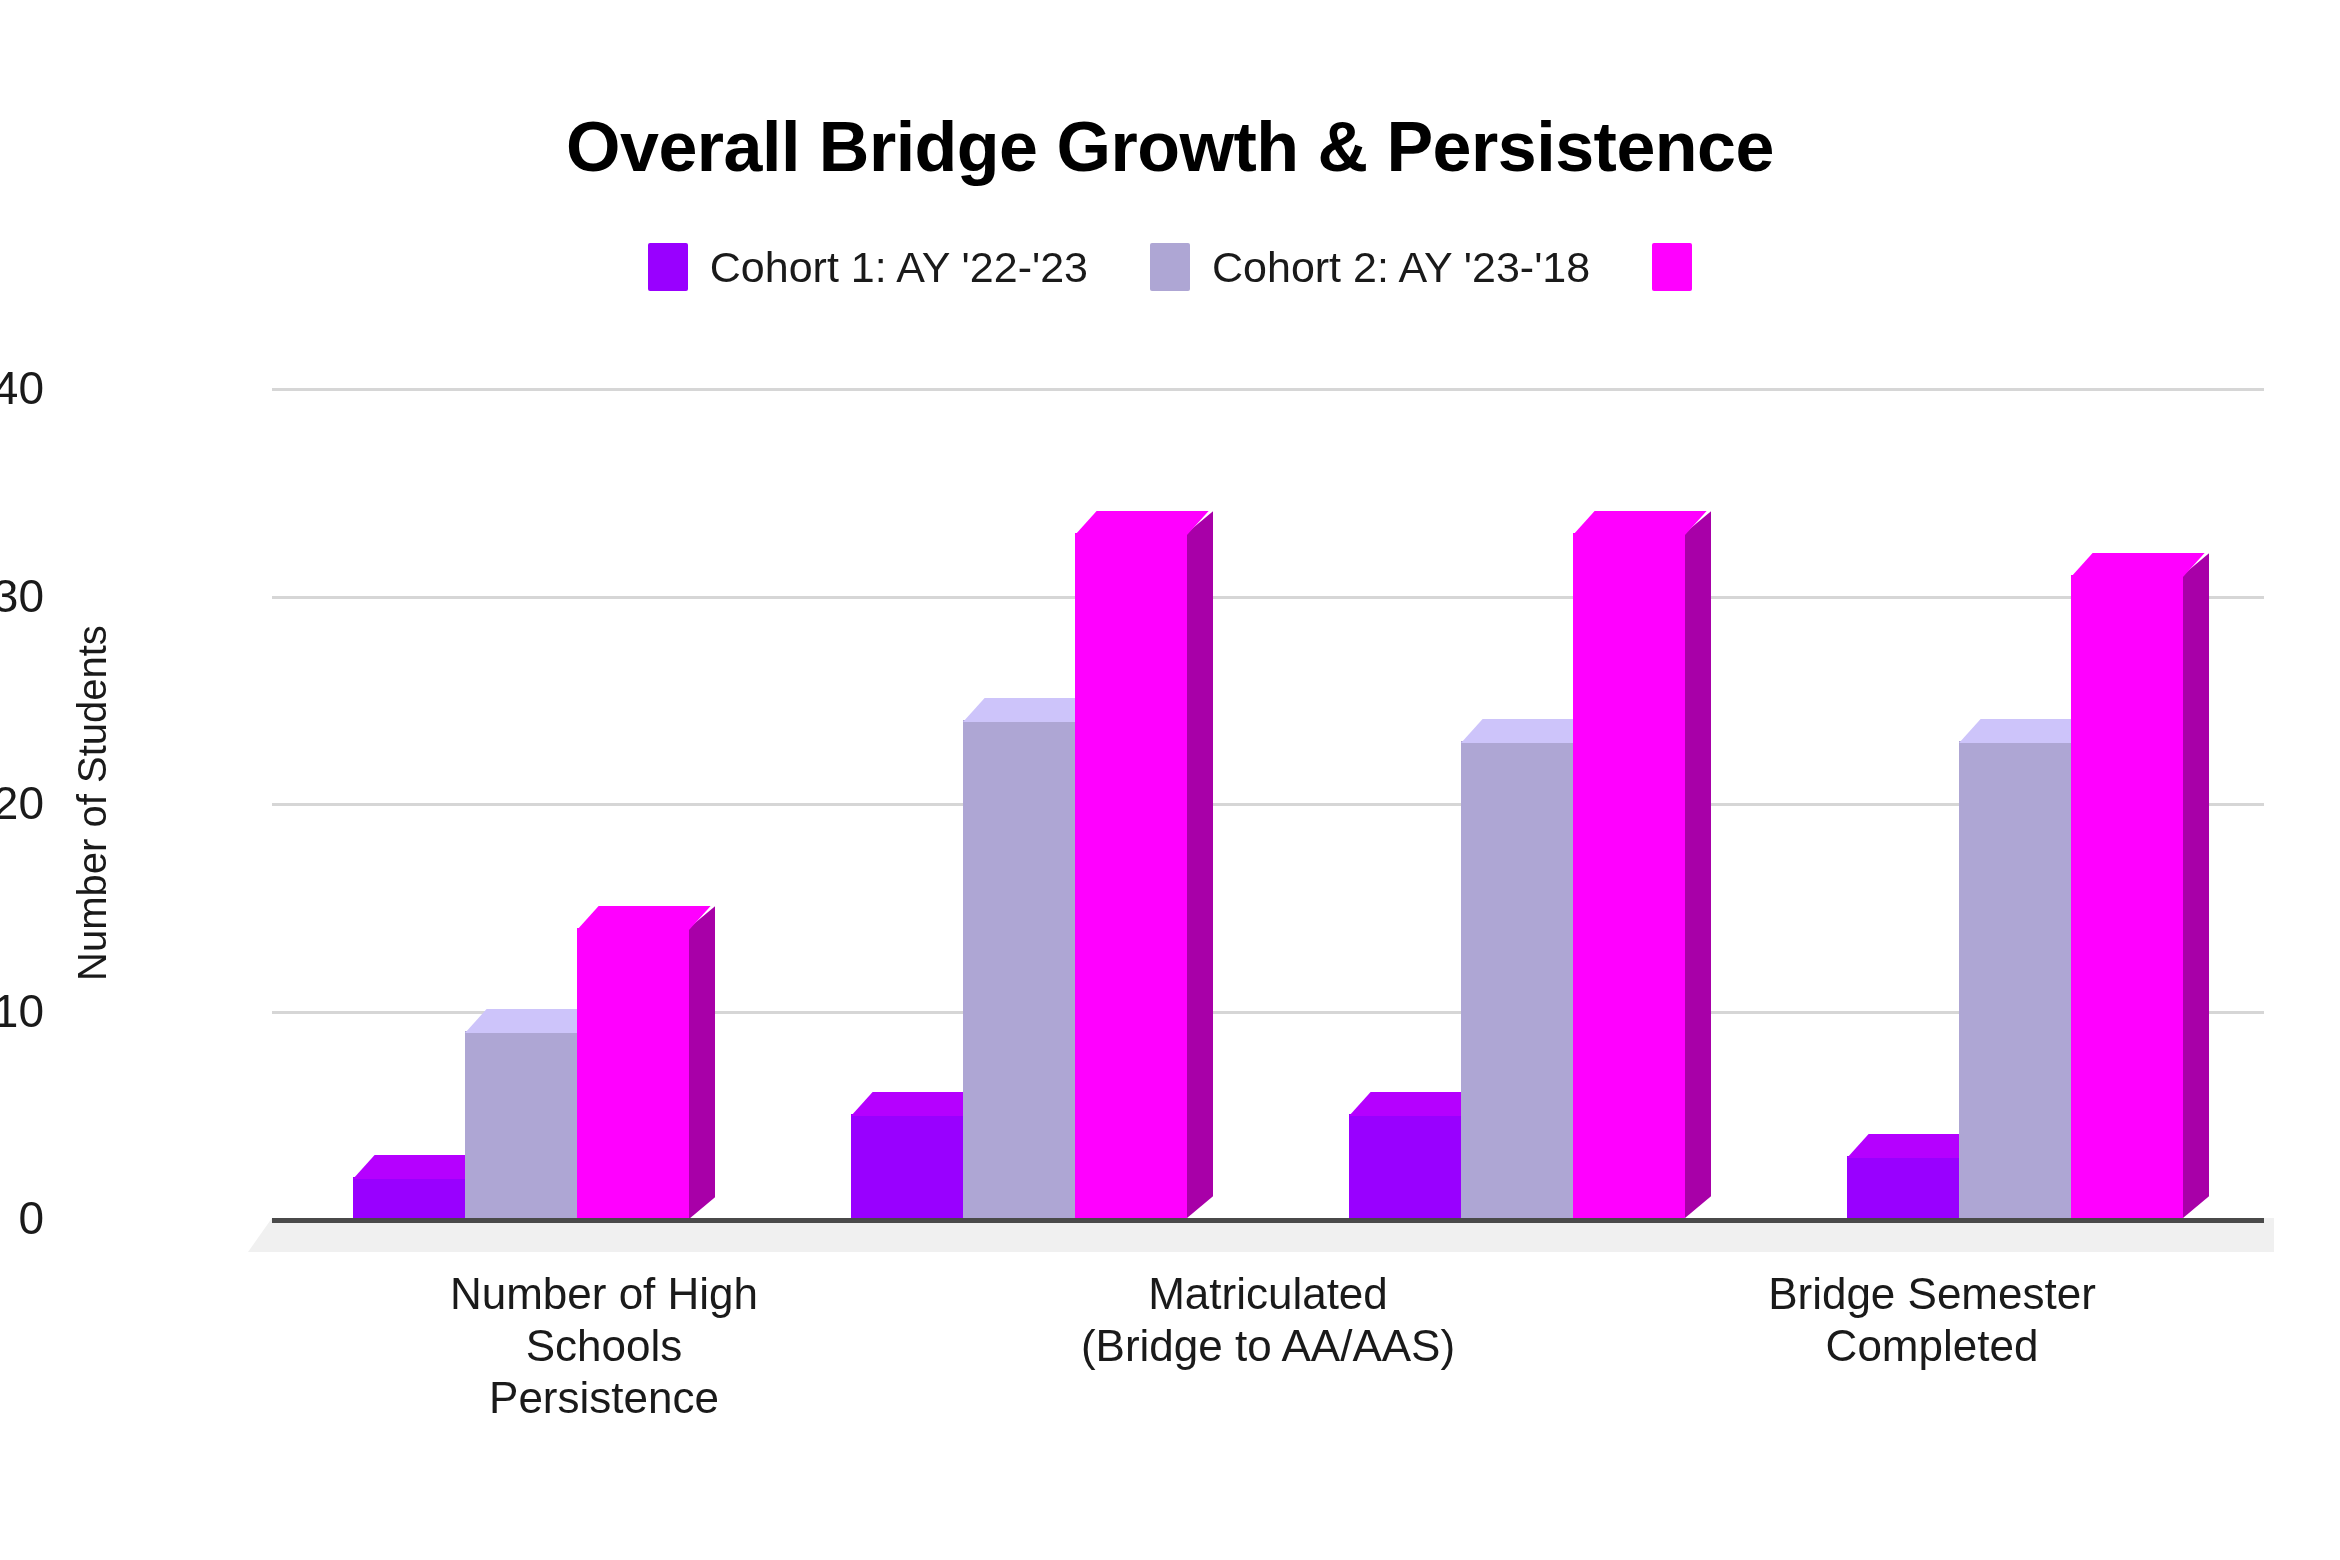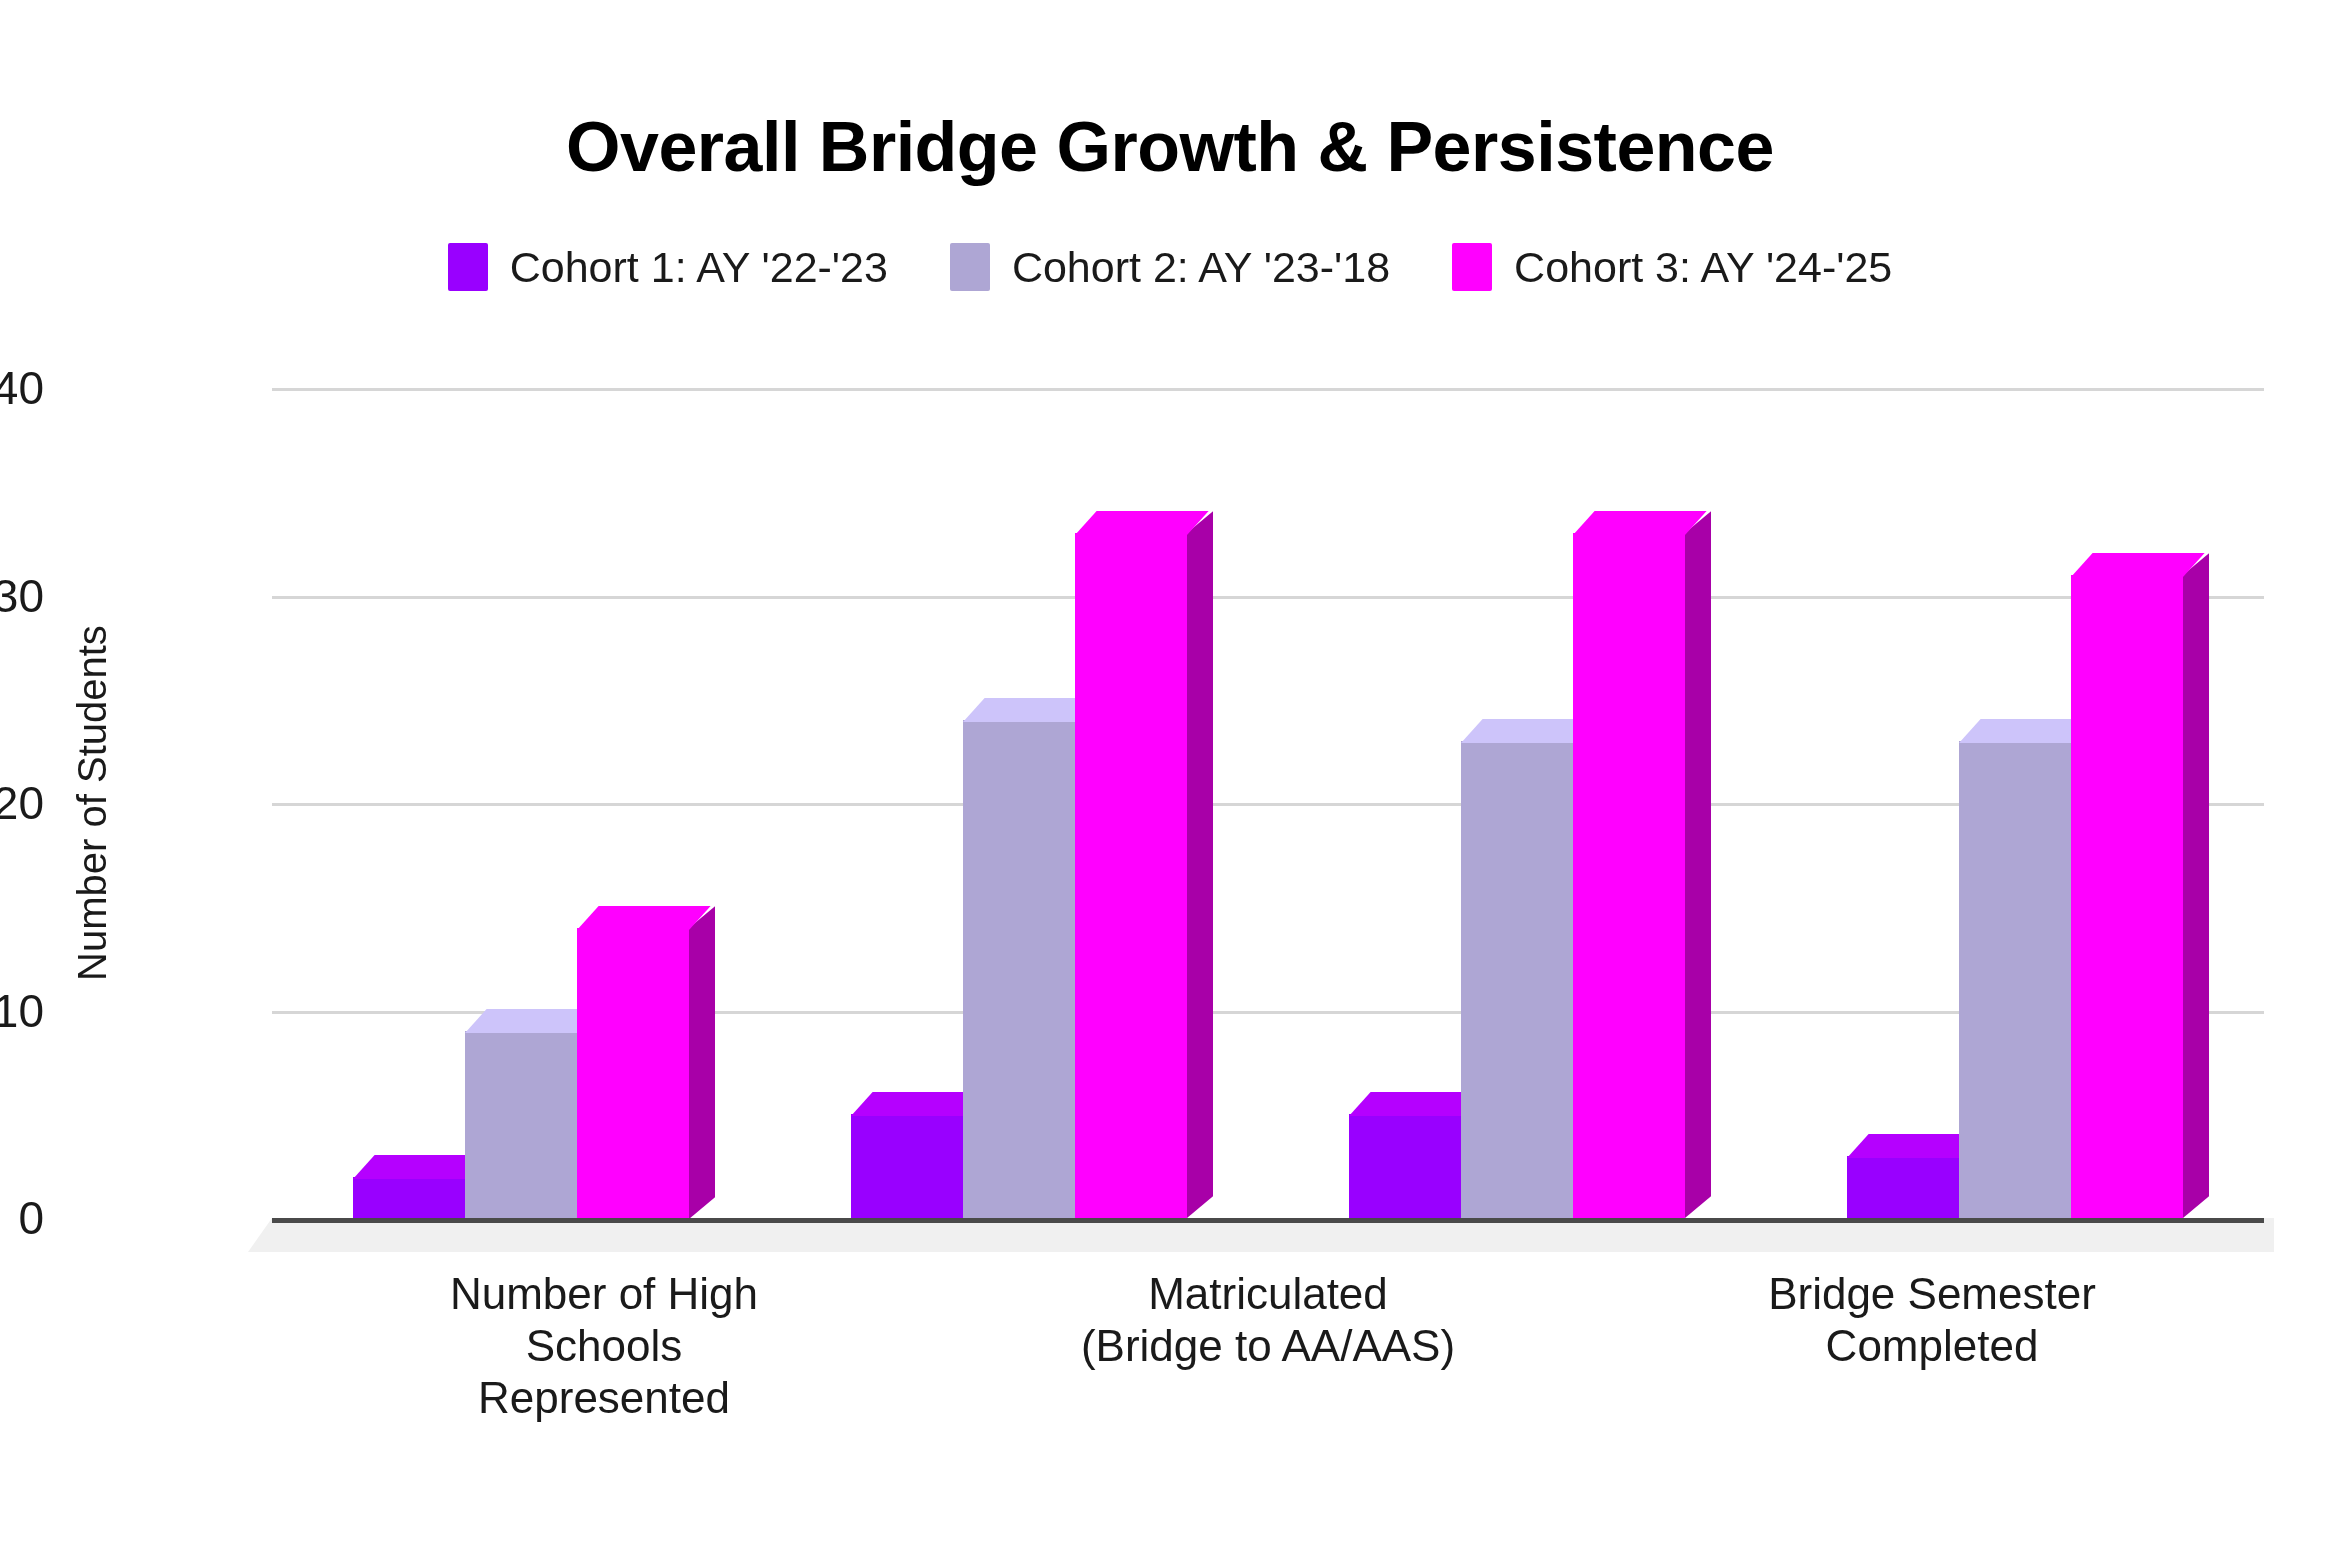--- a/index.html
+++ b/index.html
@@ -225,21 +225,20 @@
     <div class="legend-item">
       <span class="legend-swatch" style="background: rgb(153, 0, 255);"></span>
       <span class="legend-label">Cohort 1: AY '22-'23</span>
     </div>
     <div class="legend-item">
       <span class="legend-swatch" style="background: rgb(174, 166, 212);"></span>
       <span class="legend-label">Cohort 2: AY '23-'18</span>
     </div>
     <div class="legend-item">
       <span class="legend-swatch" style="background: rgb(255, 0, 255);"></span>
-      <span class="legend-label">Cohort 3: AY '24-'25</span>
     </div>
   </div>
 
   <div class="ylabel-wrap">
     <div class="ylabel-inner">Number of Students</div>
   </div>
 
   <div id="ytick-layer">
       <div class="ytick" style="top: 1218px;">0</div>
       <div class="ytick" style="top: 1010.5px;">10</div>
@@ -335,20 +334,20 @@
             <div class="bar-front" style="background: rgb(255, 0, 255);"></div>
             <div class="bar-top" style="background: rgb(255, 0, 255);"></div>
           </div>
         </div>
       </div>
     </div>
 
   <div class="cats" id="cats">
       <div class="cat">Number of High
 Schools
-Represented</div>
+Persistence</div>
       <div class="cat">Matriculated
 (Bridge to AA/AAS)</div>
       <div class="cat">Bridge Semester
 Completed</div>
     </div>
 
 </div>
 
 </body></html>

